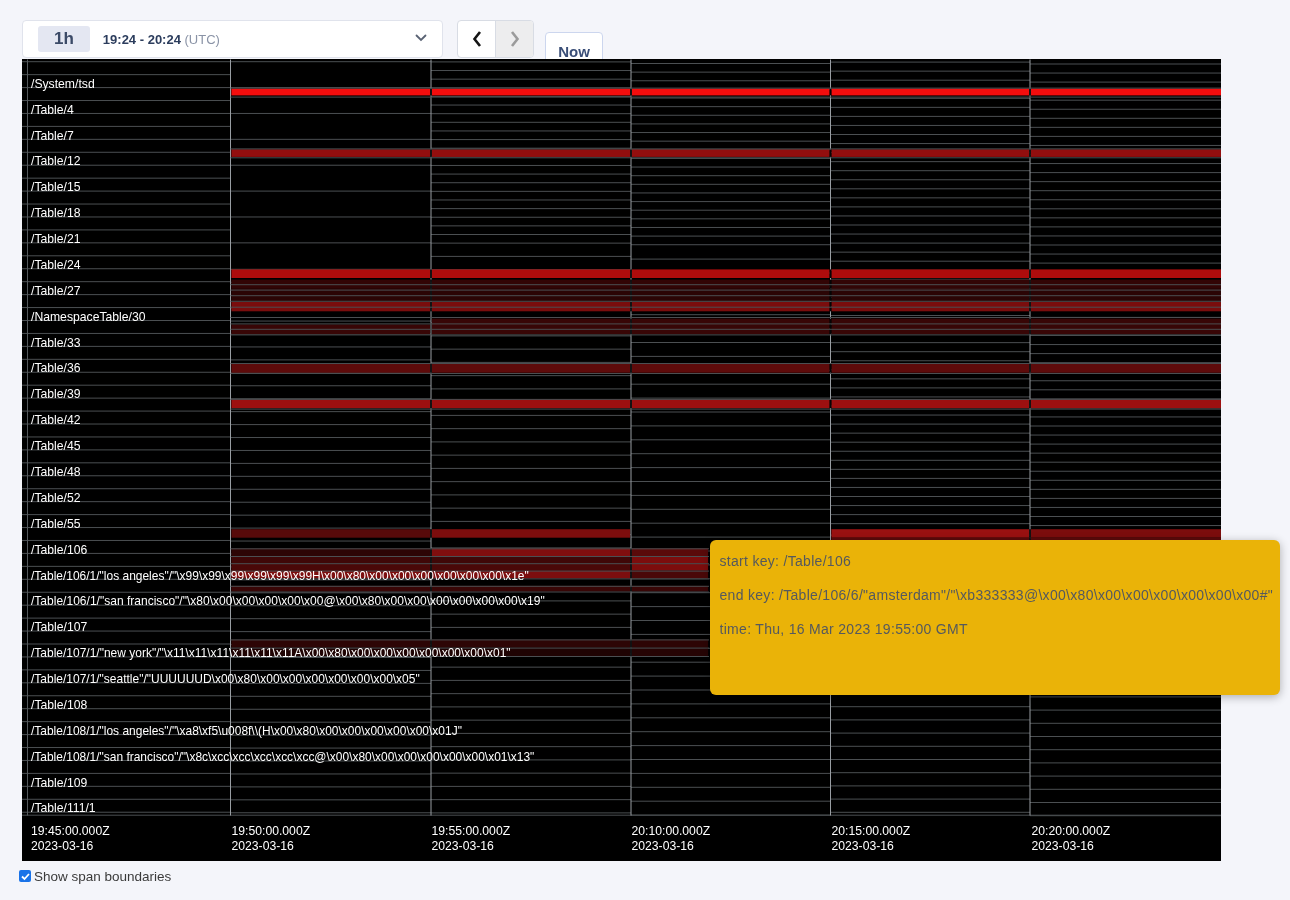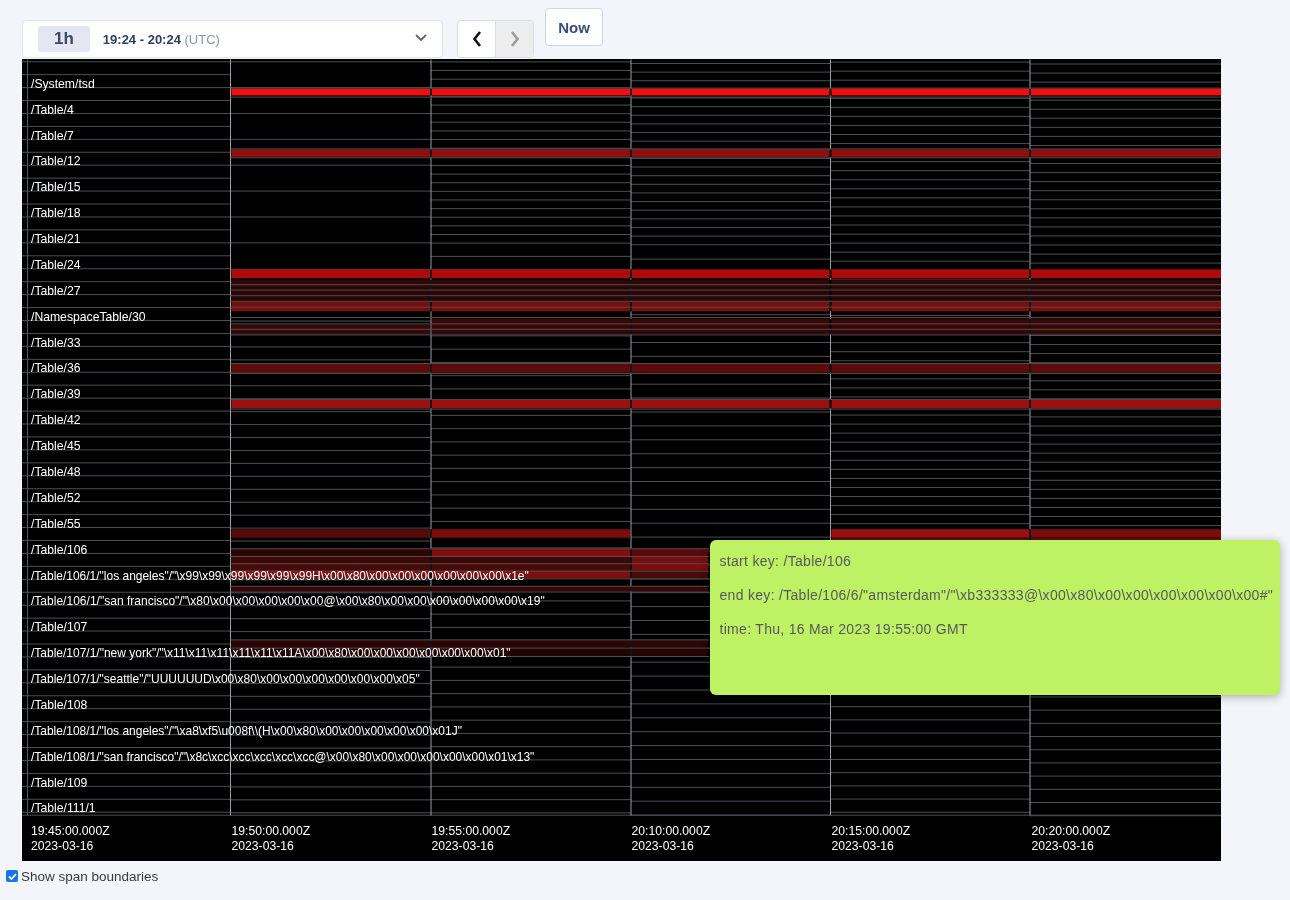--- a/index.html
+++ b/index.html
@@ -10,28 +10,28 @@
     font-weight:bold; color:#3b4a67; }
   .range { margin-left:13px; font-size:13px; font-weight:bold; color:#2c3d5d; }
   .utc { font-weight:normal; color:#8a93a6; }
   .chev { position:absolute; right:15px; top:13px; }
   .btngroup { position:absolute; left:457px; top:20px; width:77px; height:38px; border:1px solid #d8dce4;
     border-radius:4px; box-sizing:border-box; background:#fff; display:flex; }
   .bg-l { width:38px; height:100%; display:flex; align-items:center; justify-content:center;
     border-right:1px solid #d8dce4; box-sizing:border-box; }
   .bg-r { flex:1; background:#ededee; display:flex; align-items:center; justify-content:center;
     border-radius:0 3px 3px 0; }
-  .nowbtn { position:absolute; left:545px; top:8px; width:58px; height:38px; background:#fff;
+  .nowbtn { position:absolute; left:545px; top:32px; width:58px; height:38px; background:#fff;
     border:1px solid #ccd6ee; border-radius:4px; box-sizing:border-box; color:#3a4e77; font-size:15px;
     font-weight:bold; display:flex; align-items:center; justify-content:center; }
-  .tooltip { position:absolute; left:709.5px; top:539.5px; width:570px; height:155px; background:#bef264;
+  .tooltip { position:absolute; left:709.5px; top:539.5px; width:570px; height:155px; background:#eab308;
     border-radius:6px; box-shadow:0 2px 10px rgba(0,0,0,0.3); font-size:14px; letter-spacing:0.3px; color:#55595e;
     padding:4px 0 0 10px; box-sizing:border-box; z-index:5; }
   .tooltip div { line-height:34.2px; white-space:nowrap; overflow:hidden; }
-  .cbrow { position:absolute; left:6px; top:868.5px; display:flex; align-items:center;text-align:right; }
+  .cbrow { position:absolute; left:19px; top:868.5px; display:flex; align-items:center;text-align:right; }
   .cbox { width:12px; height:12px; background:#1a73e8; border-radius:2px; position:relative; }
   .cbox svg { position:absolute; left:1px; top:1px; }
   .cblabel { margin-left:3px; font-size:13.5px; color:#3a3a3a; }
 </style>
 </head>
 <body>
   <div class="dropdown">
     <span class="pill">1h</span>
     <span class="range">19:24 - 20:24 <span class="utc">(UTC)</span></span>
     <svg class="chev" width="12" height="8" viewBox="0 0 12 8">

